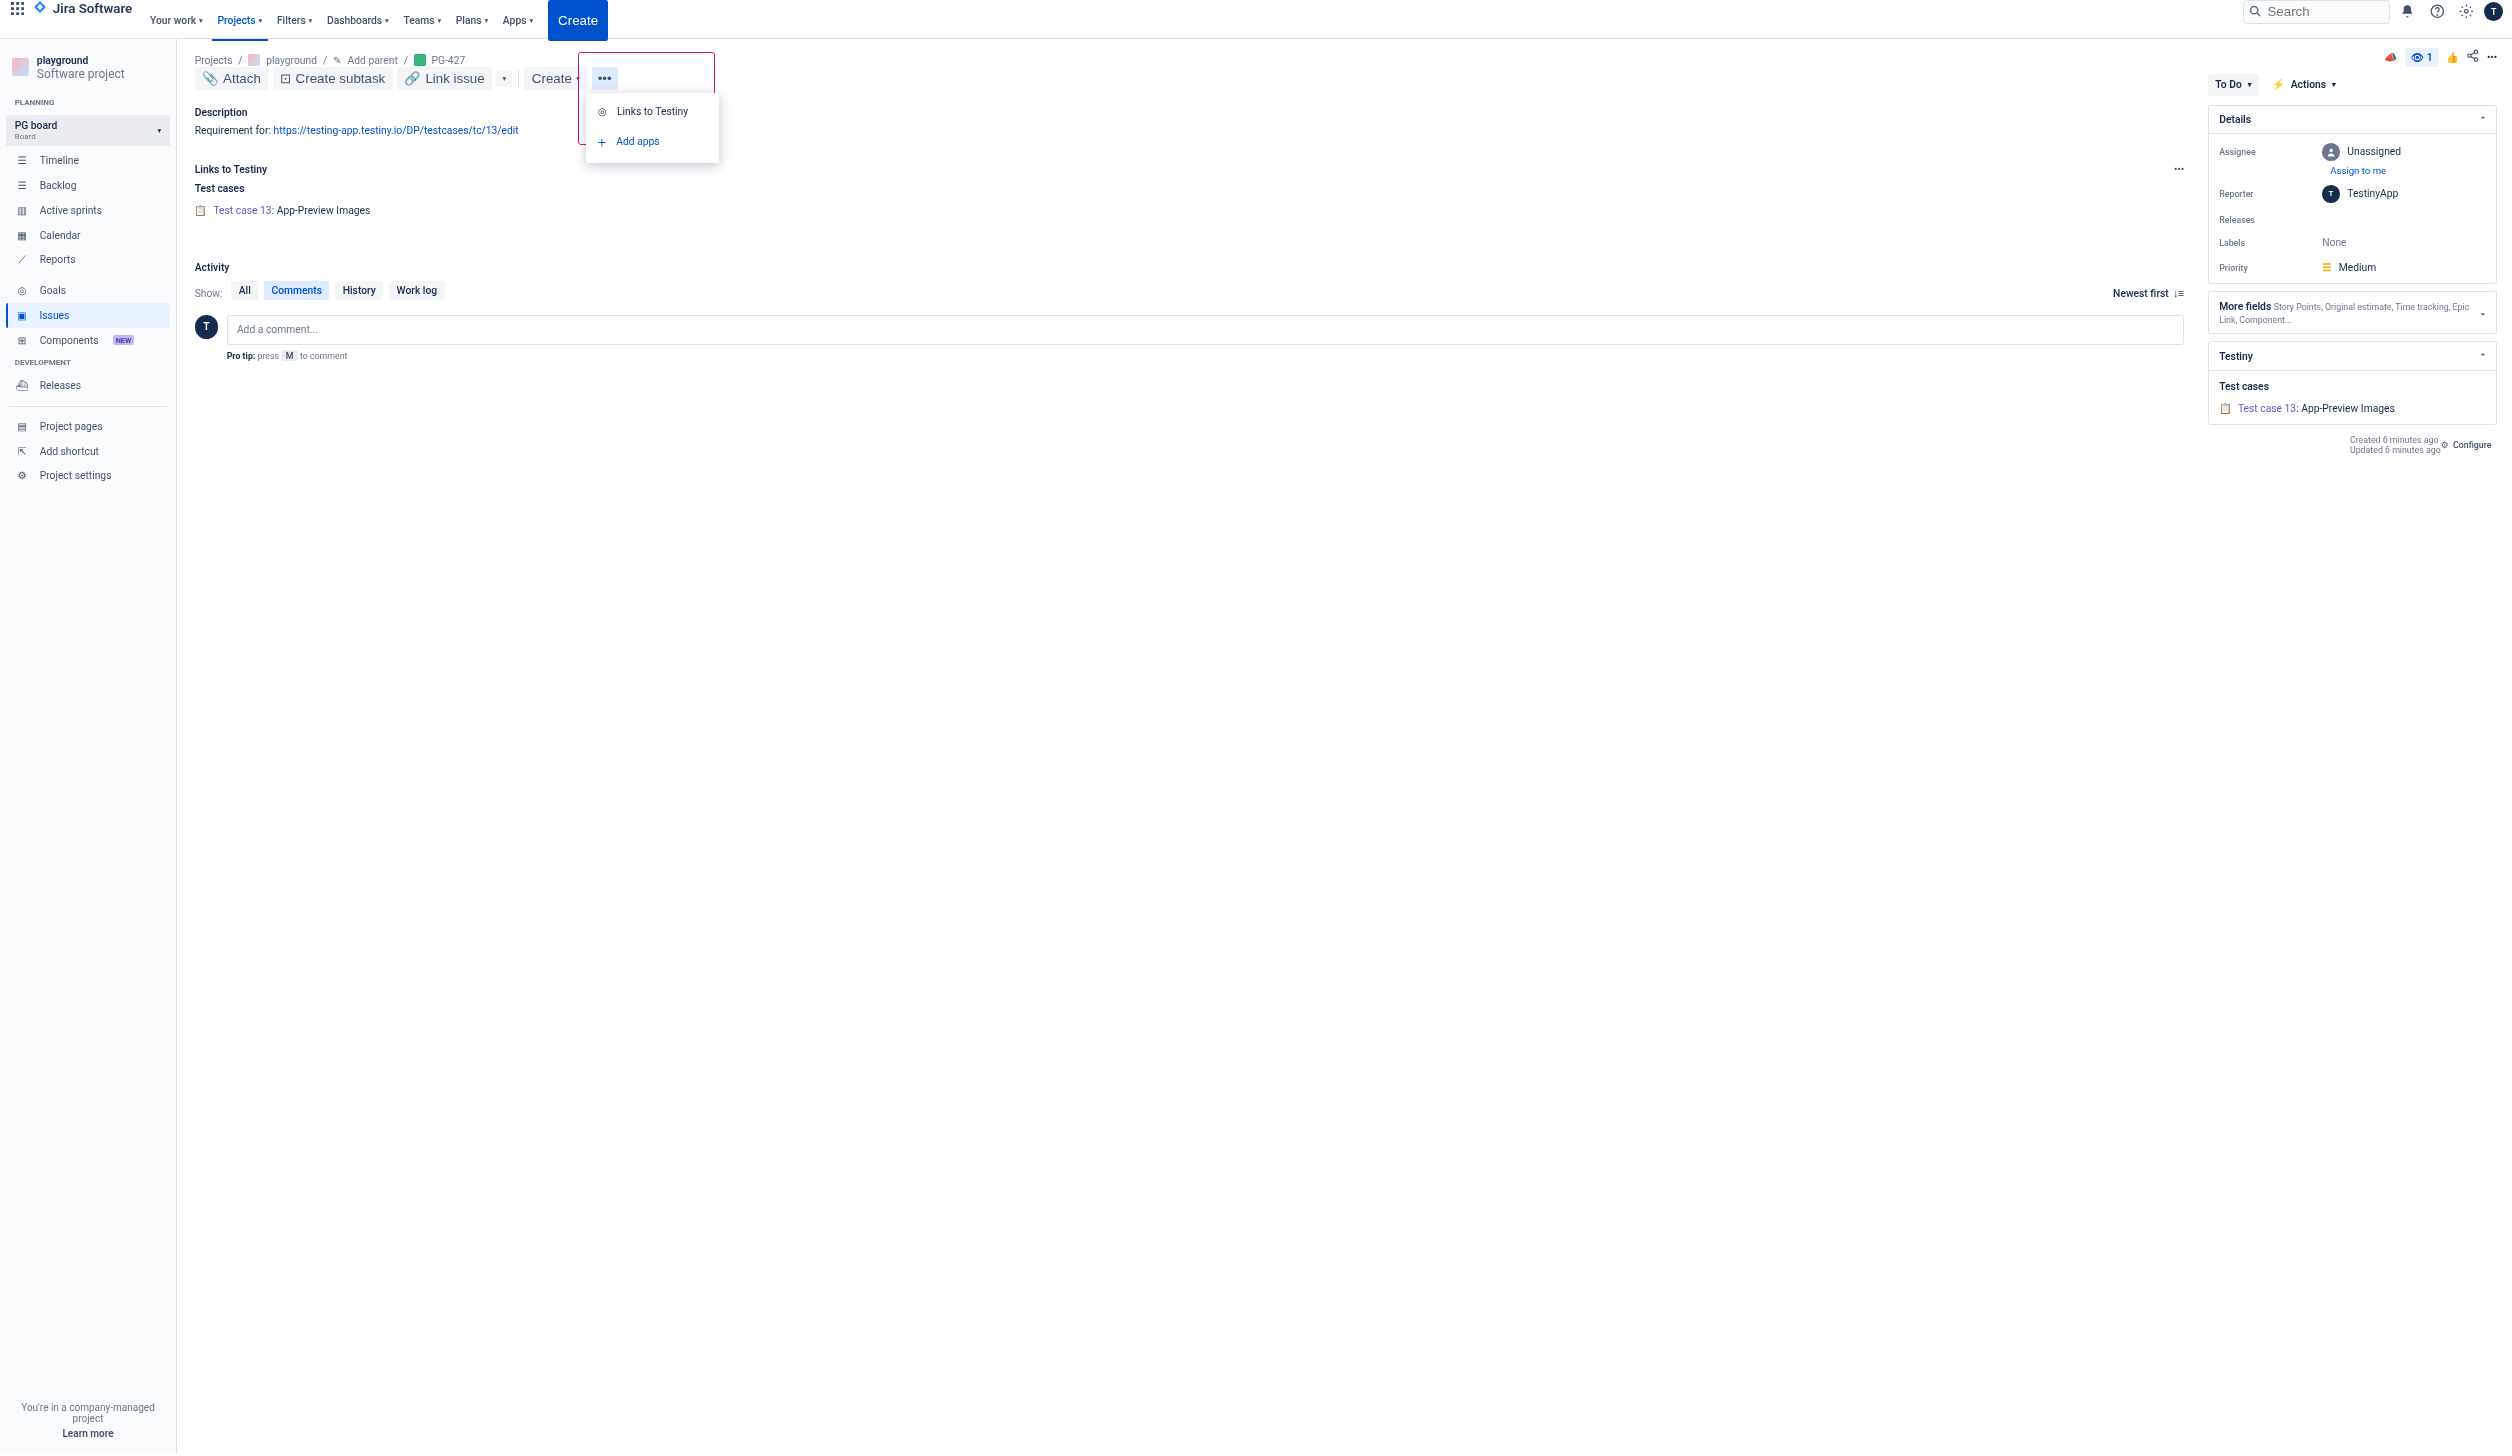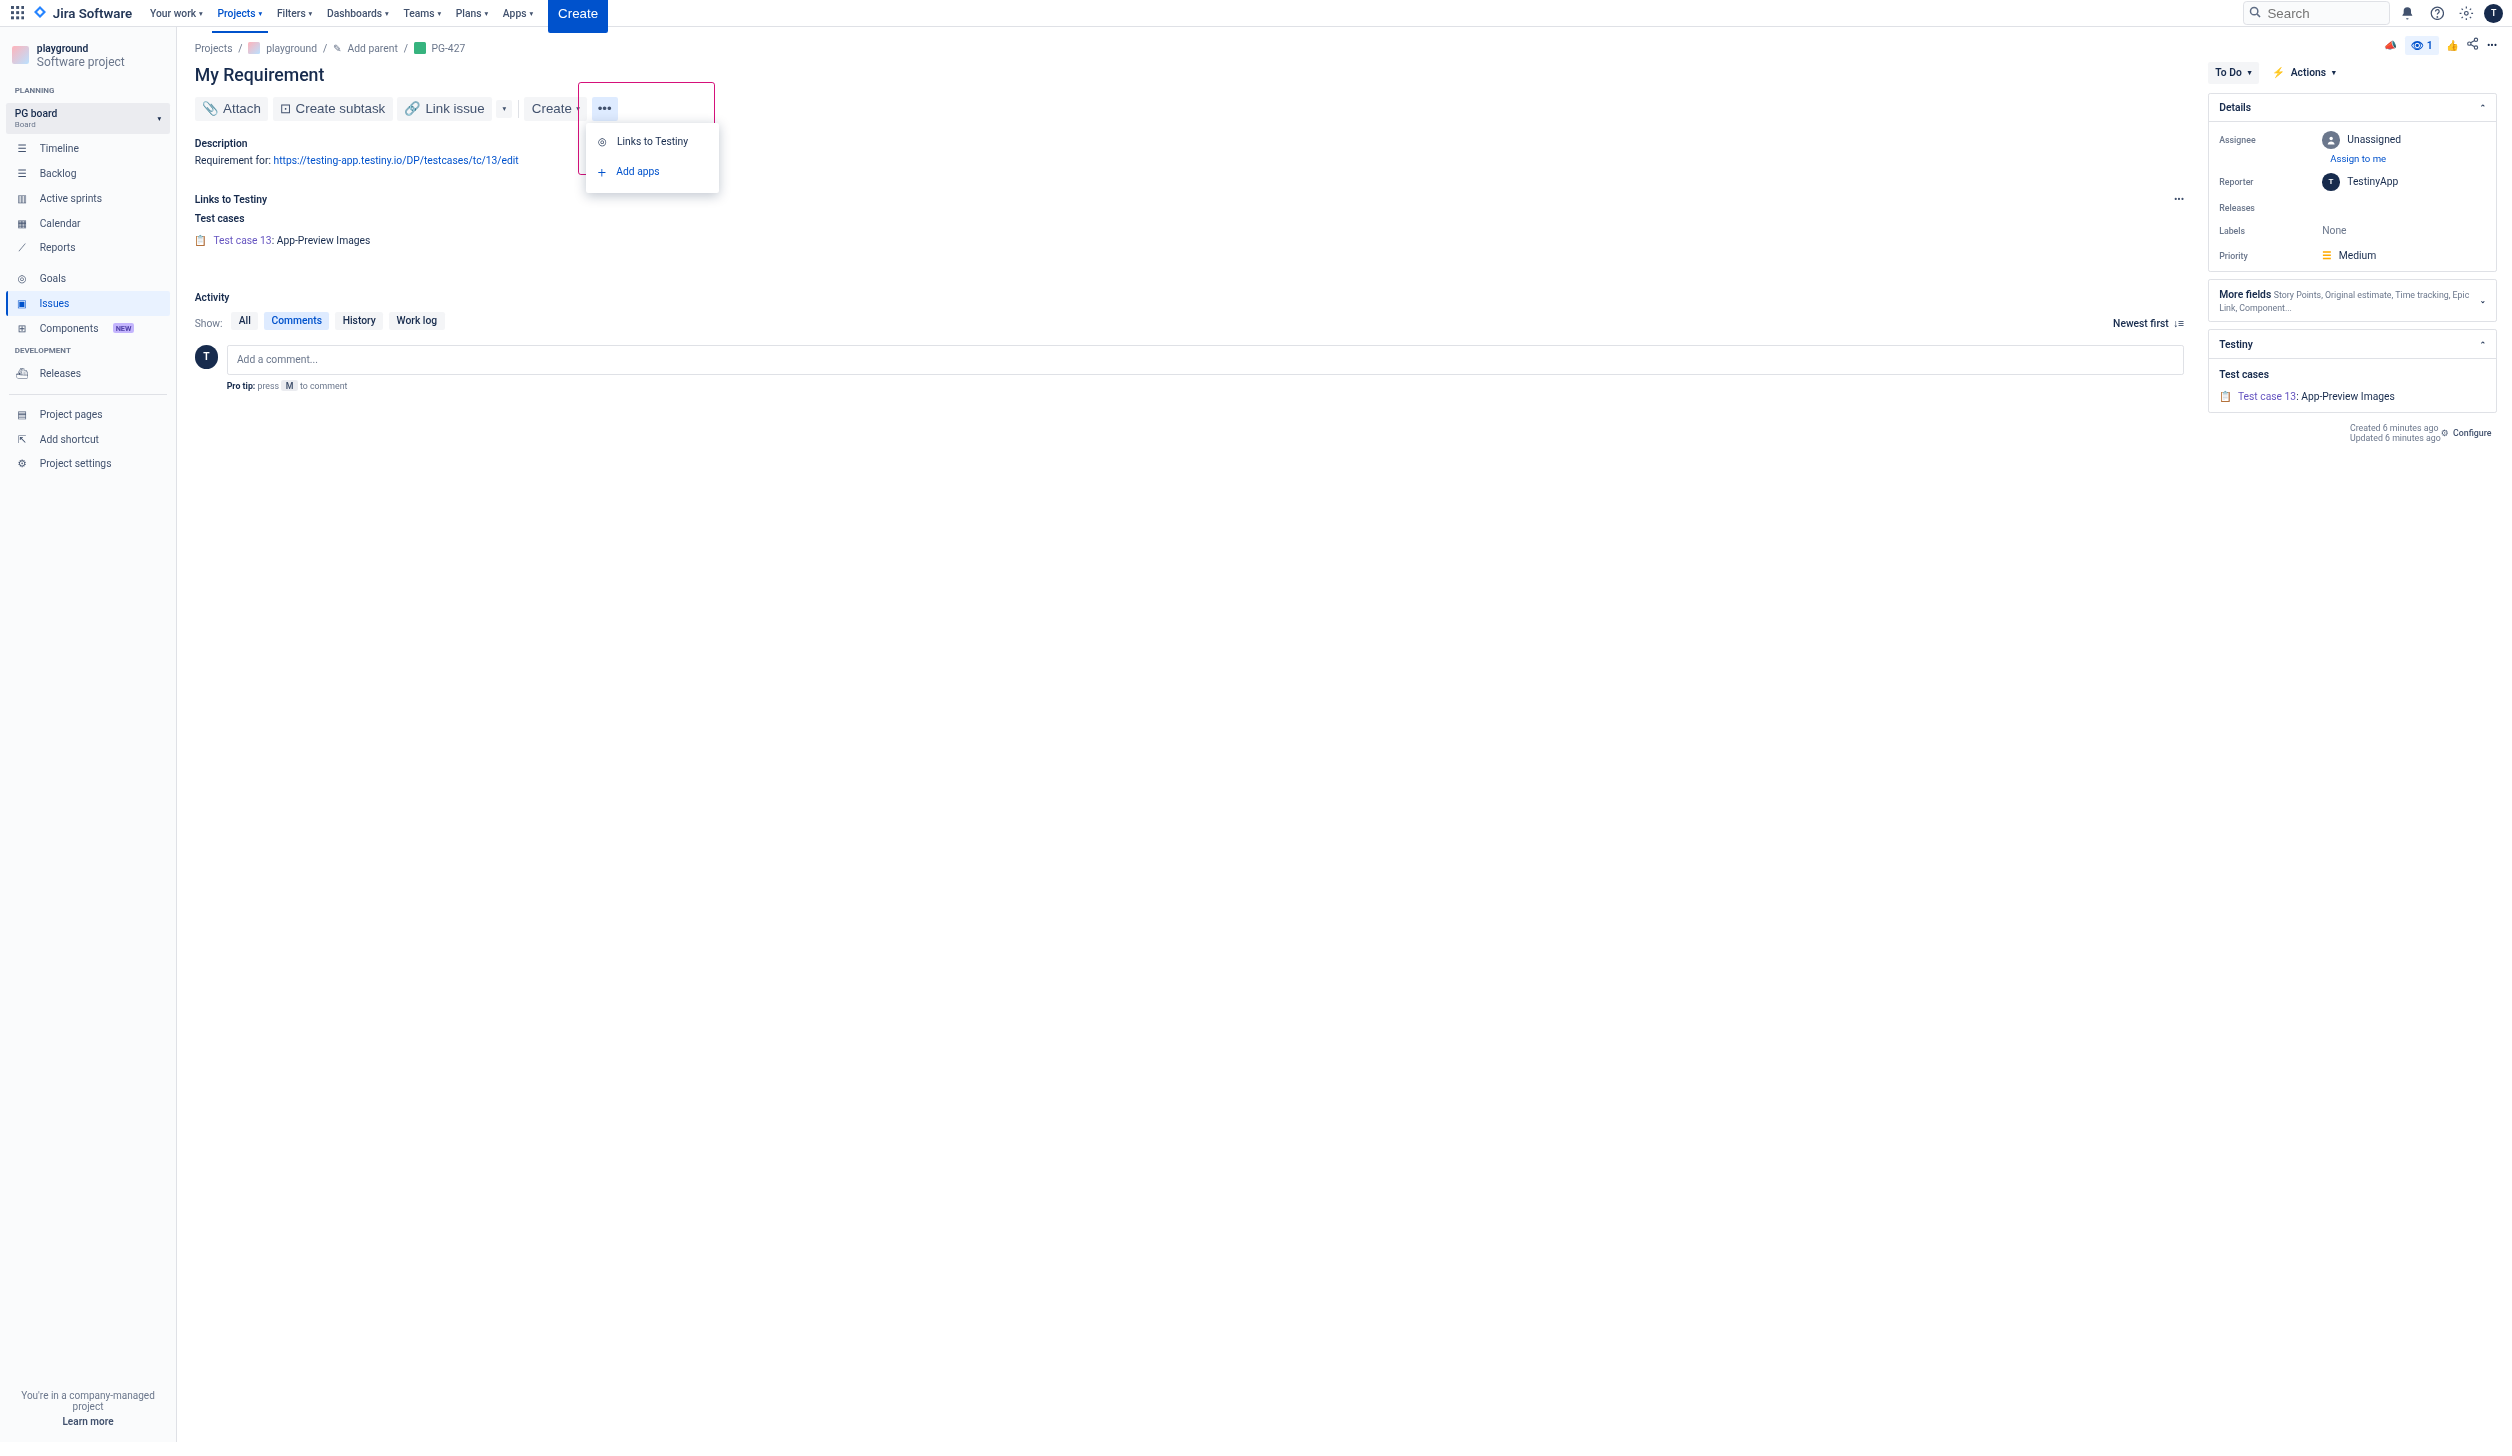--- a/index.html
+++ b/index.html
@@ -1,20 +1,20 @@
 <!DOCTYPE html>
 <html style="font-size:11.8px"><head>
 <meta charset="utf-8">
 <style>
 * { box-sizing: border-box; margin: 0; padding: 0; }
 body { font-family: -apple-system, BlinkMacSystemFont, "Segoe UI", Roboto, sans-serif; font-size: 10.3px; color: #172B4D; background: #fff; }
 a { text-decoration: none; color: #0052CC; }
 
 
-.topnav { height: 27px; display: flex; align-items: center; padding: 0 8.8px; border-bottom: 0.7px solid #DFE1E6; }
+.topnav { height: 39px; display: flex; align-items: flex-start; padding: 0 8.8px; border-bottom: 0.7px solid #DFE1E6; }
 .app-switcher { width: 17.7px; height: 17.7px; display: flex; align-items: center; justify-content: center; cursor: pointer; margin-right: 5.9px; }
 .logo { display: flex; align-items: center; font-weight: 600; font-size: 13.3px; color: #253858; margin-right: 11.8px; cursor: pointer; }
 .logo svg { margin-right: 4.4px; }
 .nav-items { display: flex; gap: 2.9px; flex: 1; }
 .nav-item { padding: 5.9px 5.9px; color: #42526E; font-weight: 500; cursor: pointer; border-radius: 2.2px; display: flex; align-items: center; gap: 2.9px; }
 .nav-item.active { color: #0052CC; border-bottom: 2.2px solid #0052CC; border-radius: 0; padding-bottom: 11.8px; padding-top: 14px; }
 .chev { font-size: 7.4px; }
 .create-btn { background: #0052CC; color: #fff; padding: 4.4px 10.3px; border-radius: 2.2px; border: none; font-weight: 500; cursor: pointer; margin-left: 5.9px; }
 .nav-right { display: flex; align-items: center; gap: 5.9px; }
 .search-box { position: relative; }
@@ -282,21 +282,20 @@
         <span class="bc-icon" style="background:linear-gradient(135deg,#FFB3BA,#BAE1FF);"></span>
         <span class="bc-link">playground</span>
         <span class="bc-sep">/</span>
         <span style="color:#6B778C;">✎</span>
         <span class="bc-link">Add parent</span>
         <span class="bc-sep">/</span>
         <span class="bc-icon" style="background:#36B37E;"></span>
         <span class="bc-link">PG-427</span>
       </div>
 
-      <h1 class="issue-title">My Requirement</h1>
 
       <div class="action-row">
         <button class="action-btn">
             <span>📎</span>
             <span>Attach</span>
           </button>
         <button class="action-btn">
             <span>⊡</span>
             <span>Create subtask</span>
           </button>

